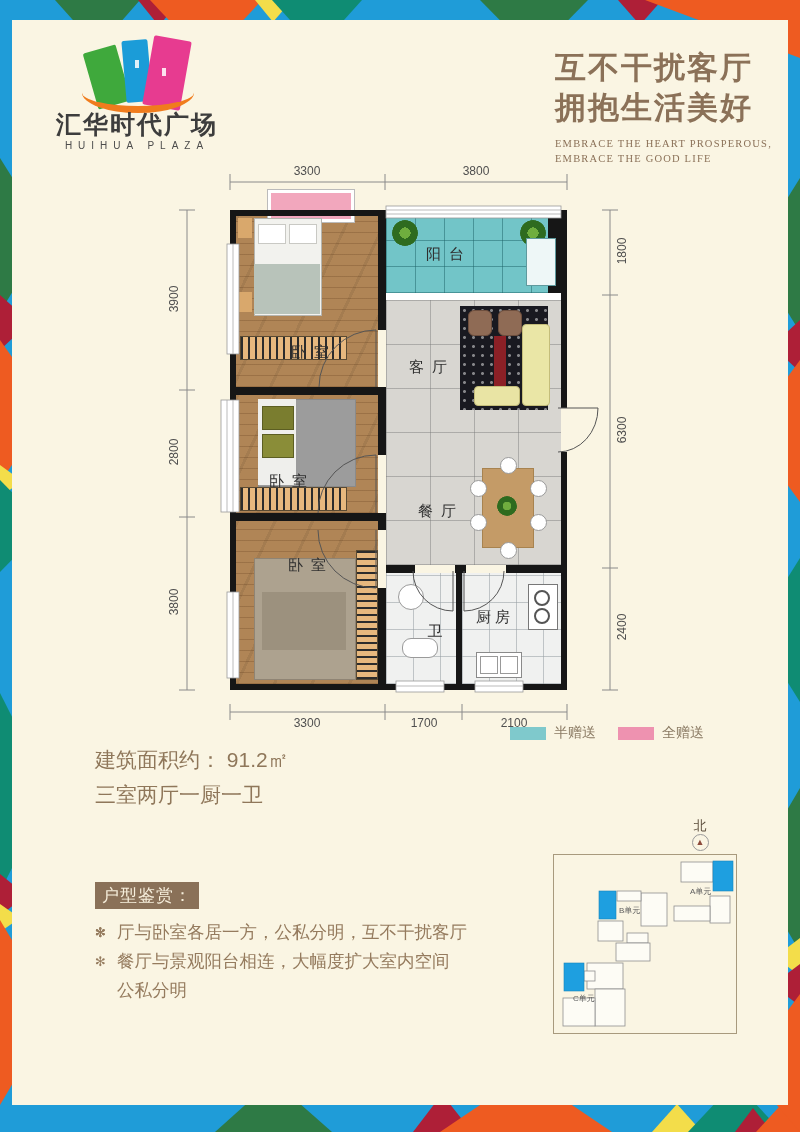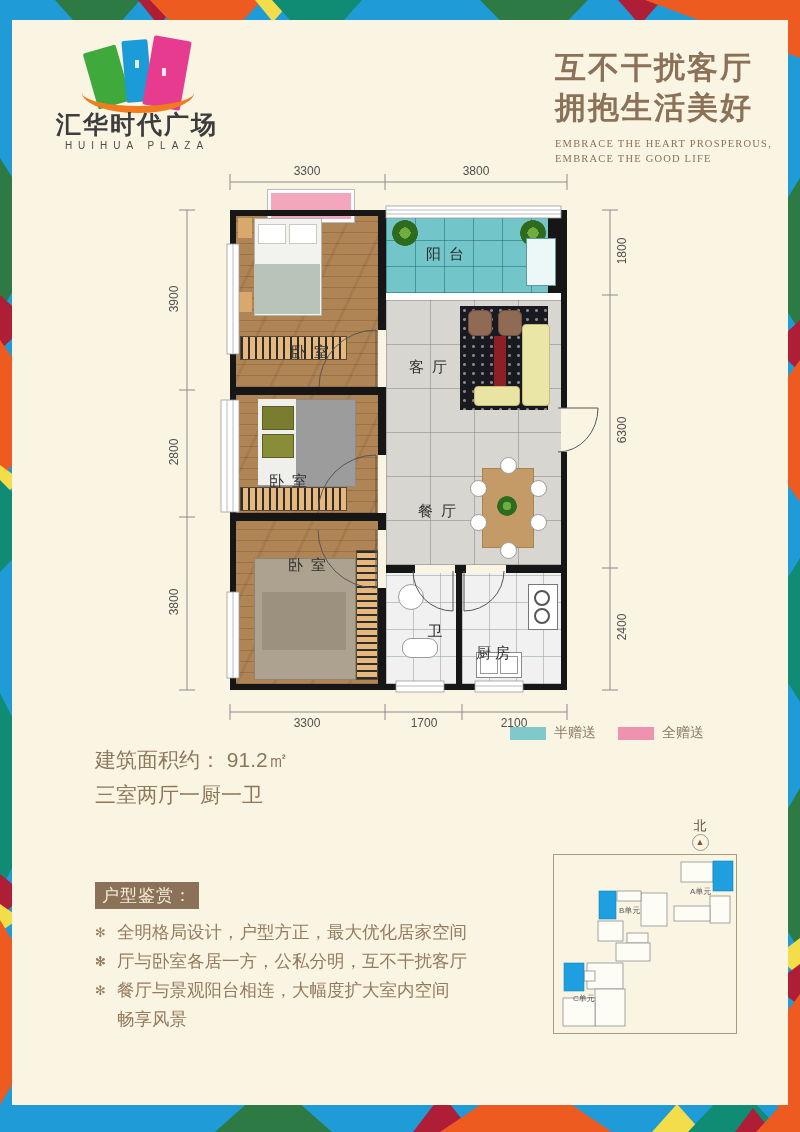--- a/index.html
+++ b/index.html
@@ -244,21 +244,21 @@
       </g>
     </svg>
 
     <div class="room-label" style="left:100px;top:183px;width:80px;">卧室</div>
     <div class="room-label" style="left:78px;top:312px;width:80px;">卧室</div>
     <div class="room-label" style="left:97px;top:396px;width:80px;">卧室</div>
     <div class="room-label" style="left:235px;top:85px;width:80px;">阳台</div>
     <div class="room-label" style="left:218px;top:198px;width:80px;">客厅</div>
     <div class="room-label" style="left:227px;top:342px;width:80px;">餐厅</div>
     <div class="room-label" style="left:245px;top:462px;width:40px;letter-spacing:0;text-indent:0;">卫</div>
-    <div class="room-label" style="left:288px;top:484px;width:70px;letter-spacing:4px;text-indent:4px;font-family:Liberation Serif, serif;">厨房</div>
+    <div class="room-label" style="left:288px;top:448px;width:70px;letter-spacing:4px;text-indent:4px;font-family:Liberation Serif, serif;">厨房</div>
 
     <div class="dim" style="left:97px;top:4px;">3300</div>
     <div class="dim" style="left:266px;top:4px;">3800</div>
     <div class="dim" style="left:97px;top:556px;">3300</div>
     <div class="dim" style="left:214px;top:556px;">1700</div>
     <div class="dim" style="left:304px;top:556px;">2100</div>
     <div class="dim dim-v" style="left:-36px;top:132px;">3900</div>
     <div class="dim dim-v" style="left:-36px;top:285px;">2800</div>
     <div class="dim dim-v" style="left:-36px;top:435px;">3800</div>
     <div class="dim dim-v" style="left:412px;top:84px;">1800</div>
@@ -274,25 +274,25 @@
   </div>
 
   <div id="unit-info">
     <div>建筑面积约： 91.2㎡</div>
     <div>三室两厅一厨一卫</div>
   </div>
 
   <div id="appreciation">
     <span id="appr-title">户型鉴赏：</span>
     <ul id="appr-list">
-      <li><span class="bullet-ic">✻</span><span>全明格局设计，户型方正，最大优化居家空间</span></li>
+      <li><span class="bullet-ic">✻</span></li>
       <li><span class="bullet-ic">✻</span></li>
       <li><span class="bullet-ic">✻</span><span>厅与卧室各居一方，公私分明，互不干扰客厅</span></li>
       <li><span class="bullet-ic">✻</span><span>餐厅与景观阳台相连，大幅度扩大室内空间
-畅享风景</span></li>
+公私分明</span></li>
     </ul>
   </div>
 
   <div id="sitemap">
     <div id="north">
       <div>北</div>
       <div class="circ">▲</div>
     </div>
     <svg width="184" height="180" viewBox="0 0 184 180">
       <rect x="0.5" y="0.5" width="183" height="179" fill="none" stroke="#a89a7e" stroke-width="1"></rect>

